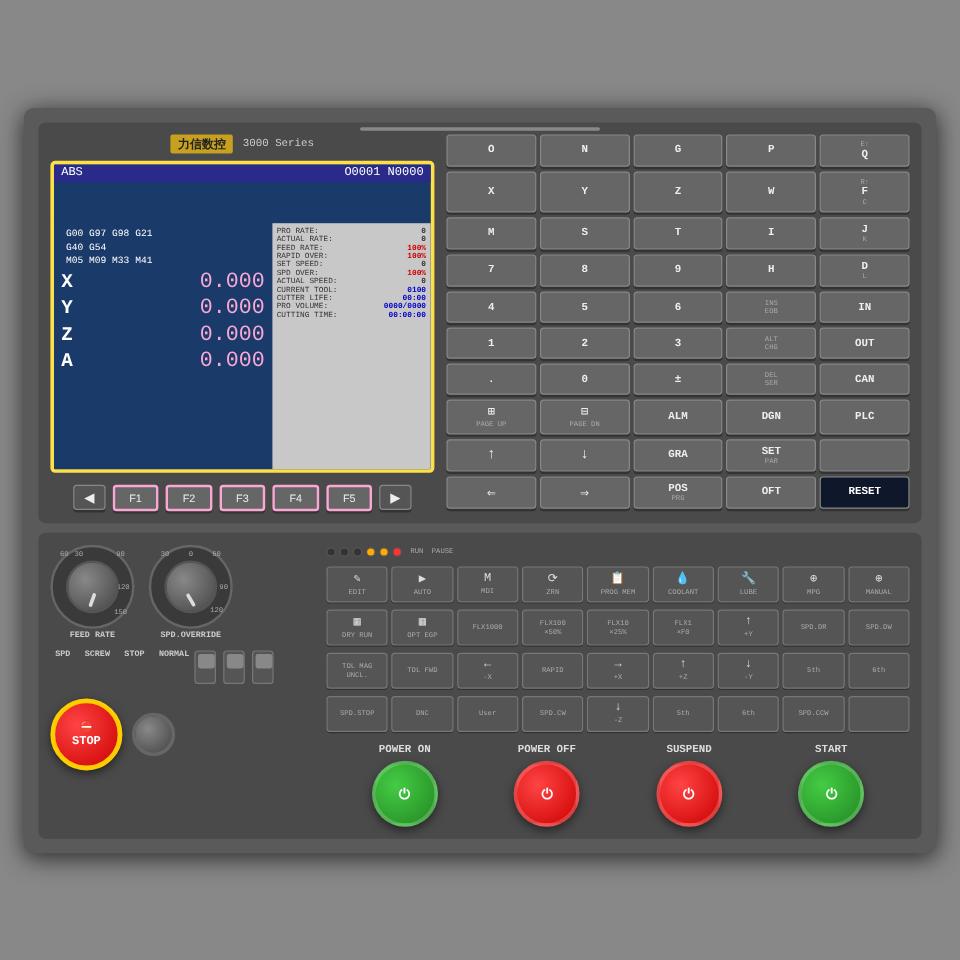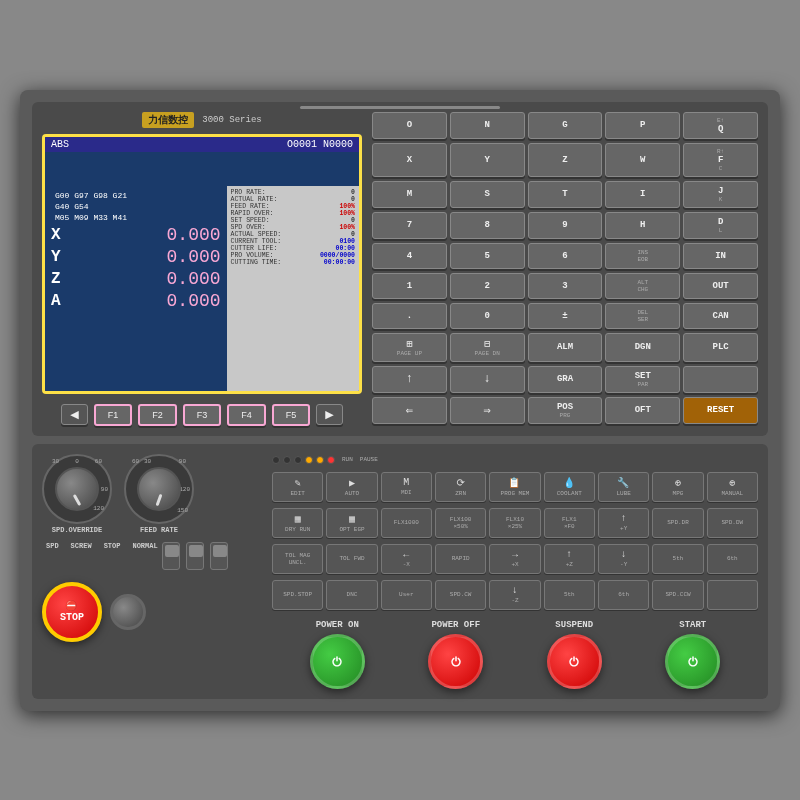--- a/index.html
+++ b/index.html
@@ -209,21 +209,21 @@
     .keypad-func-row {
       display: grid;
       grid-template-columns: repeat(5, 1fr);
       gap: 3px;
     }
     .keypad-nav-row {
       display: grid;
       grid-template-columns: 1fr 1fr 1fr 1fr 1fr;
       gap: 3px;
     }
-    .key-reset { background: #a16207; color: #fff; font-weight: bold; }
+    .key-reset { background: #0f172a; color: #fff; font-weight: bold; }
     
     .bottom-panel {
       background: #4a4a4a;
       border-radius: 6px;
       padding: 10px;
       display: flex;
       gap: 10px;
     }
     
     .bottom-left {
@@ -752,47 +752,47 @@
   </div>
 
   <div class="bottom-panel">
 
     <div class="bottom-left">
       <div class="knobs-row">
 
         <div class="knob-group">
           <div class="knob-container">
             <div class="knob-scale">
+              <span style="position:absolute;top:2px;left:6px;color:#aaa;font-size:6px;">60</span>
+              <span style="position:absolute;top:2px;right:6px;color:#aaa;font-size:6px;">90</span>
+              <span style="position:absolute;top:50%;right:2px;transform:translateY(-50%);color:#aaa;font-size:6px;">120</span>
+              <span style="position:absolute;bottom:8px;right:4px;color:#aaa;font-size:6px;">150</span>
+              <span style="position:absolute;top:2px;left:18px;color:#aaa;font-size:6px;">30</span>
+              <div class="knob-inner">
+                <div class="knob-indicator" style="transform:translateX(-50%) rotate(20deg);"></div>
+              </div>
+            </div>
+          </div>
+          <span class="knob-label">FEED RATE</span>
+        </div>
+
+        <div class="knob-group">
+          <div class="knob-container">
+            <div class="knob-scale">
               <span style="position:absolute;top:2px;left:8px;color:#aaa;font-size:6px;">30</span>
               <span style="position:absolute;top:2px;right:8px;color:#aaa;font-size:6px;">60</span>
               <span style="position:absolute;top:50%;right:2px;transform:translateY(-50%);color:#aaa;font-size:6px;">90</span>
               <span style="position:absolute;bottom:10px;right:6px;color:#aaa;font-size:6px;">120</span>
               <span style="position:absolute;top:2px;left:50%;transform:translateX(-50%);color:#aaa;font-size:6px;">0</span>
               <div class="knob-inner">
                 <div class="knob-indicator"></div>
               </div>
             </div>
           </div>
           <span class="knob-label">SPD.OVERRIDE</span>
-        </div>
-
-        <div class="knob-group">
-          <div class="knob-container">
-            <div class="knob-scale">
-              <span style="position:absolute;top:2px;left:6px;color:#aaa;font-size:6px;">60</span>
-              <span style="position:absolute;top:2px;right:6px;color:#aaa;font-size:6px;">90</span>
-              <span style="position:absolute;top:50%;right:2px;transform:translateY(-50%);color:#aaa;font-size:6px;">120</span>
-              <span style="position:absolute;bottom:8px;right:4px;color:#aaa;font-size:6px;">150</span>
-              <span style="position:absolute;top:2px;left:18px;color:#aaa;font-size:6px;">30</span>
-              <div class="knob-inner">
-                <div class="knob-indicator" style="transform:translateX(-50%) rotate(20deg);"></div>
-              </div>
-            </div>
-          </div>
-          <span class="knob-label">FEED RATE</span>
         </div>
       </div>
 
       <div class="switches-row">
         <div class="switch-label-row">
           <span>SPD</span>
           <span>SCREW</span>
           <span>STOP</span>
           <span>NORMAL</span>
         </div>

